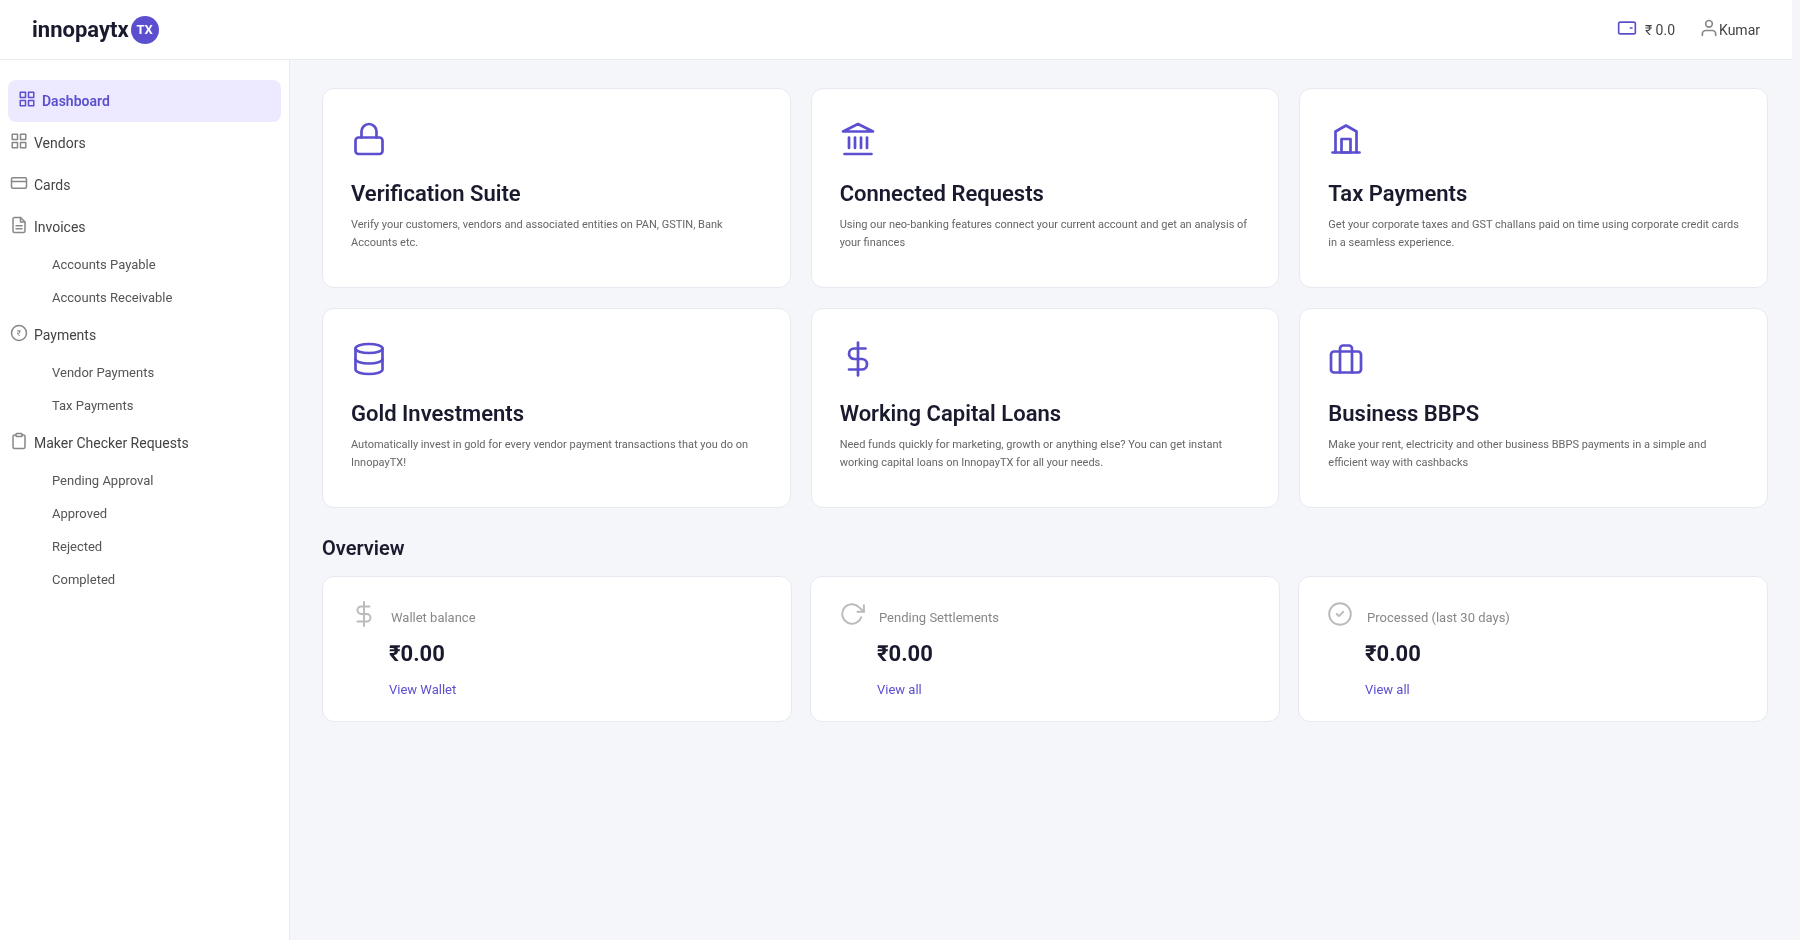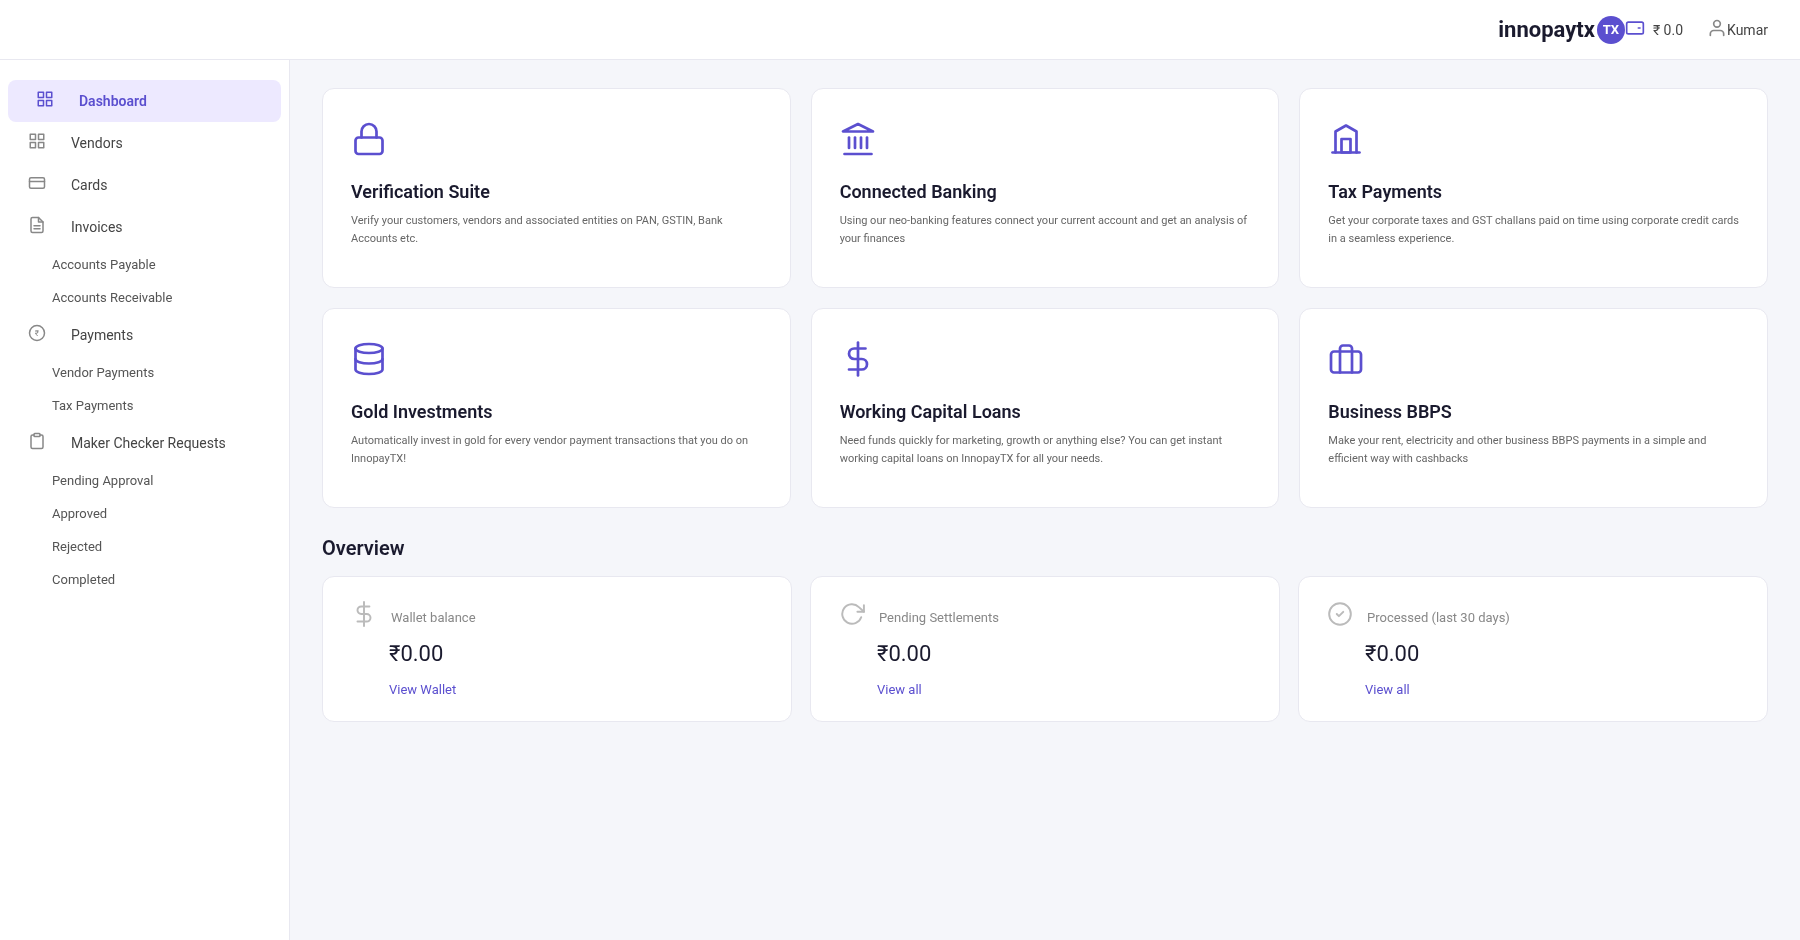--- a/index.html
+++ b/index.html
@@ -1,42 +1,42 @@
 <!DOCTYPE html>
 <html><head>
   <meta charset="utf-8">
   <style>
     * { box-sizing: border-box; margin: 0; padding: 0; }
     body { font-family: -apple-system, BlinkMacSystemFont, 'Segoe UI', Roboto, sans-serif; background: #f5f6fa; color: #222; }
 
     
     .header {
-      display: flex; align-items: center; justify-content: flex-end;
+      display: flex; align-items: center; justify-content: space-between;
       background: #fff; padding: 0 32px; height: 60px;
-      border-bottom: 1px solid #e8e8f0; position: fixed; top: 0; left: 0; right: 0; z-index: 100;
+      border-bottom: 1px solid #e8e8f0; position: fixed; top: 0; left: 0; right: 8px; z-index: 100;
     }
     .logo { display: flex; align-items: center; gap: 2px; font-size: 22px; font-weight: 700; color: #1a1a2e; }
     .logo-tx { background: #5b4fcf; color: #fff; border-radius: 50%; width: 28px; height: 28px; display: flex; align-items: center; justify-content: center; font-size: 13px; font-weight: 700; }
     .header-right { display: flex; align-items: center; gap: 24px; }
     .wallet-info { display: flex; align-items: center; gap: 8px; font-size: 14px; color: #444; }
     .wallet-icon { font-size: 18px; color: #5b4fcf; }
     .user-info { display: flex; align-items: center; font-size: 14px; color: #444; }
     .user-icon { font-size: 18px; color: #888; }
 
     
     .layout { display: flex; margin-top: 60px; min-height: calc(100vh - 60px); }
 
     
     .sidebar {
       width: 290px; background: #fff; border-right: 1px solid #e8e8f0;
       padding: 20px 0; position: fixed; top: 60px; bottom: 0; overflow-y: auto;
     }
     .sidebar-item {
-      display: flex; align-items: center; gap: 23px;
-      padding: 10px 28px; cursor: pointer; font-size: 14px; color: #444;
+      display: flex; align-items: center; gap: 4px;
+      padding: 10px 10px; cursor: pointer; font-size: 14px; color: #444;
       transition: background 0.15s;
     }
     .sidebar-item.active { background: #ede9ff; color: #5b4fcf; font-weight: 600; border-radius: 8px; margin: 0 8px; }
     .sidebar-item.active .sidebar-icon { color: #5b4fcf; }
     .sidebar-icon { font-size: 18px; color: #888; min-width: 20px; }
     .sidebar-sub-item {
       padding: 9px 20px 9px 52px; cursor: pointer; font-size: 13px; color: #555;
       transition: background 0.15s;
     }
 
@@ -45,36 +45,36 @@
 
     
     .feature-grid {
       display: grid; grid-template-columns: repeat(3, 1fr); gap: 20px; margin-bottom: 28px;
     }
     .feature-card {
       background: #fff; border-radius: 12px; padding: 32px 28px;
       border: 1px solid #e8e8f0; min-height: 200px;
     }
     .feature-card-icon { font-size: 32px; color: #5b4fcf; margin-bottom: 16px; }
-    .feature-card-title { font-size: 18px; font-weight: 600; color: #1a1a2e; margin-bottom: 10px; }
+    .feature-card-title { font-size: 22px; font-weight: 600; color: #1a1a2e; margin-bottom: 10px; }
     .feature-card-desc { font-size: 11px; color: #666; line-height: 1.6; }
 
     
     .overview-title { font-size: 20px; font-weight: 600; color: #1a1a2e; margin-bottom: 16px; }
     .overview-grid {
       display: grid; grid-template-columns: repeat(3, 1fr); gap: 18px;
     }
     .overview-card {
       background: #fff; border-radius: 12px; padding: 24px 28px;
       border: 1px solid #e8e8f0;
     }
     .overview-card-header { display: flex; align-items: center; gap: 14px; margin-bottom: 8px; }
     .overview-card-icon { font-size: 24px; color: #aaa; }
     .overview-card-label { font-size: 13px; color: #888; }
-    .overview-card-amount { font-size: 22px; font-weight: 400; color: #1a1a2e; margin-bottom: 16px; padding-left: 38px; }
+    .overview-card-amount { font-size: 22px; font-weight: 700; color: #1a1a2e; margin-bottom: 16px; padding-left: 38px; }
     .overview-card-link { font-size: 13px; color: #5b4fcf; cursor: pointer; padding-left: 38px; }
   </style>
 </head>
 <body>
 
 <header class="header">
   <div class="logo">
     <span>innopaytx</span>
     <span class="logo-tx">TX</span>
   </div>
@@ -215,21 +215,21 @@
         <div class="feature-card-icon">
           <svg width="36" height="36" viewBox="0 0 24 24" fill="none" stroke="#5b4fcf" stroke-width="1.8" stroke-linecap="round" stroke-linejoin="round">
             <line x1="3" y1="22" x2="21" y2="22"></line>
               <line x1="6" y1="18" x2="6" y2="11"></line>
               <line x1="10" y1="18" x2="10" y2="11"></line>
               <line x1="14" y1="18" x2="14" y2="11"></line>
               <line x1="18" y1="18" x2="18" y2="11"></line>
               <polygon points="12,2 2,7 22,7"></polygon>
           </svg>
         </div>
-        <div class="feature-card-title">Connected Banking</div>
+        <div class="feature-card-title">Connected Requests</div>
         <div class="feature-card-desc">Using our neo-banking features connect your current account and get an analysis of your finances</div>
       </div>
 
       <div class="feature-card">
         <div class="feature-card-icon">
           <svg width="36" height="36" viewBox="0 0 24 24" fill="none" stroke="#5b4fcf" stroke-width="1.8" stroke-linecap="round" stroke-linejoin="round">
             <path d="M3 21h18"></path>
               <path d="M5 21V7l7-4 7 4v14"></path>
               <rect x="9" y="12" width="6" height="9"></rect>
           </svg>

